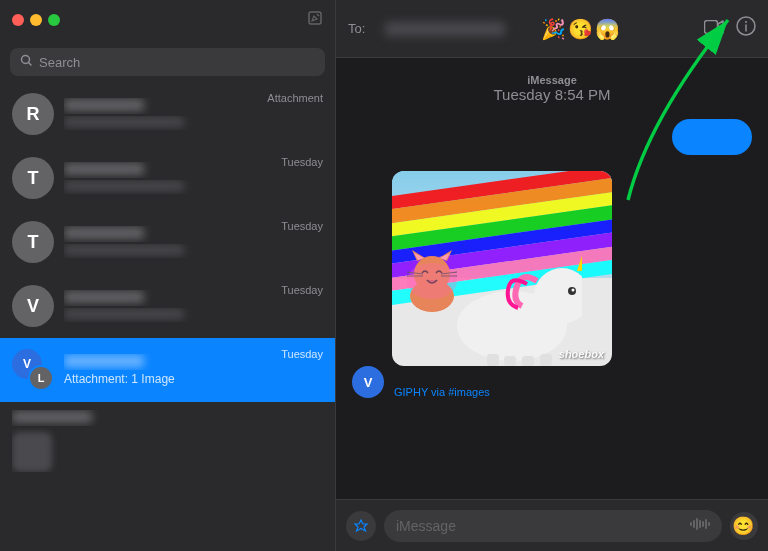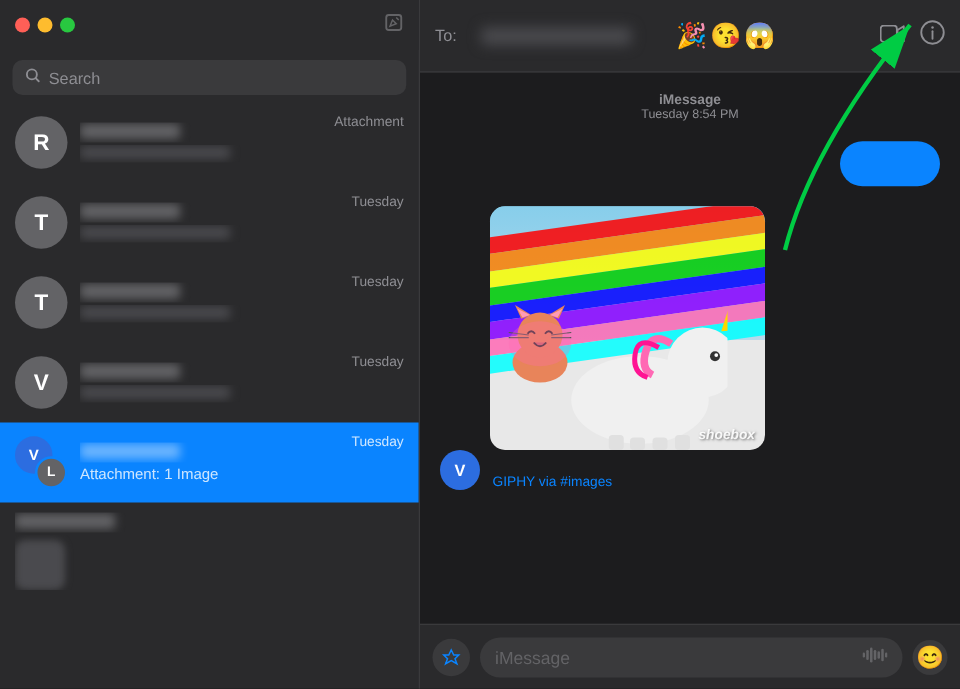--- a/index.html
+++ b/index.html
@@ -273,21 +273,21 @@
       margin-bottom: 8px;
     }
 
     .imessage-header .service-name {
       font-size: 11px;
       color: #8e8e93;
       font-weight: 600;
     }
 
     .imessage-header .time-label {
-      font-size: 10px;
+      font-size: 15px;
       color: #8e8e93;
     }
 
     .bubble-row {
       display: flex;
       justify-content: flex-end;
       margin-bottom: 4px;
     }
 
     .bubble {

